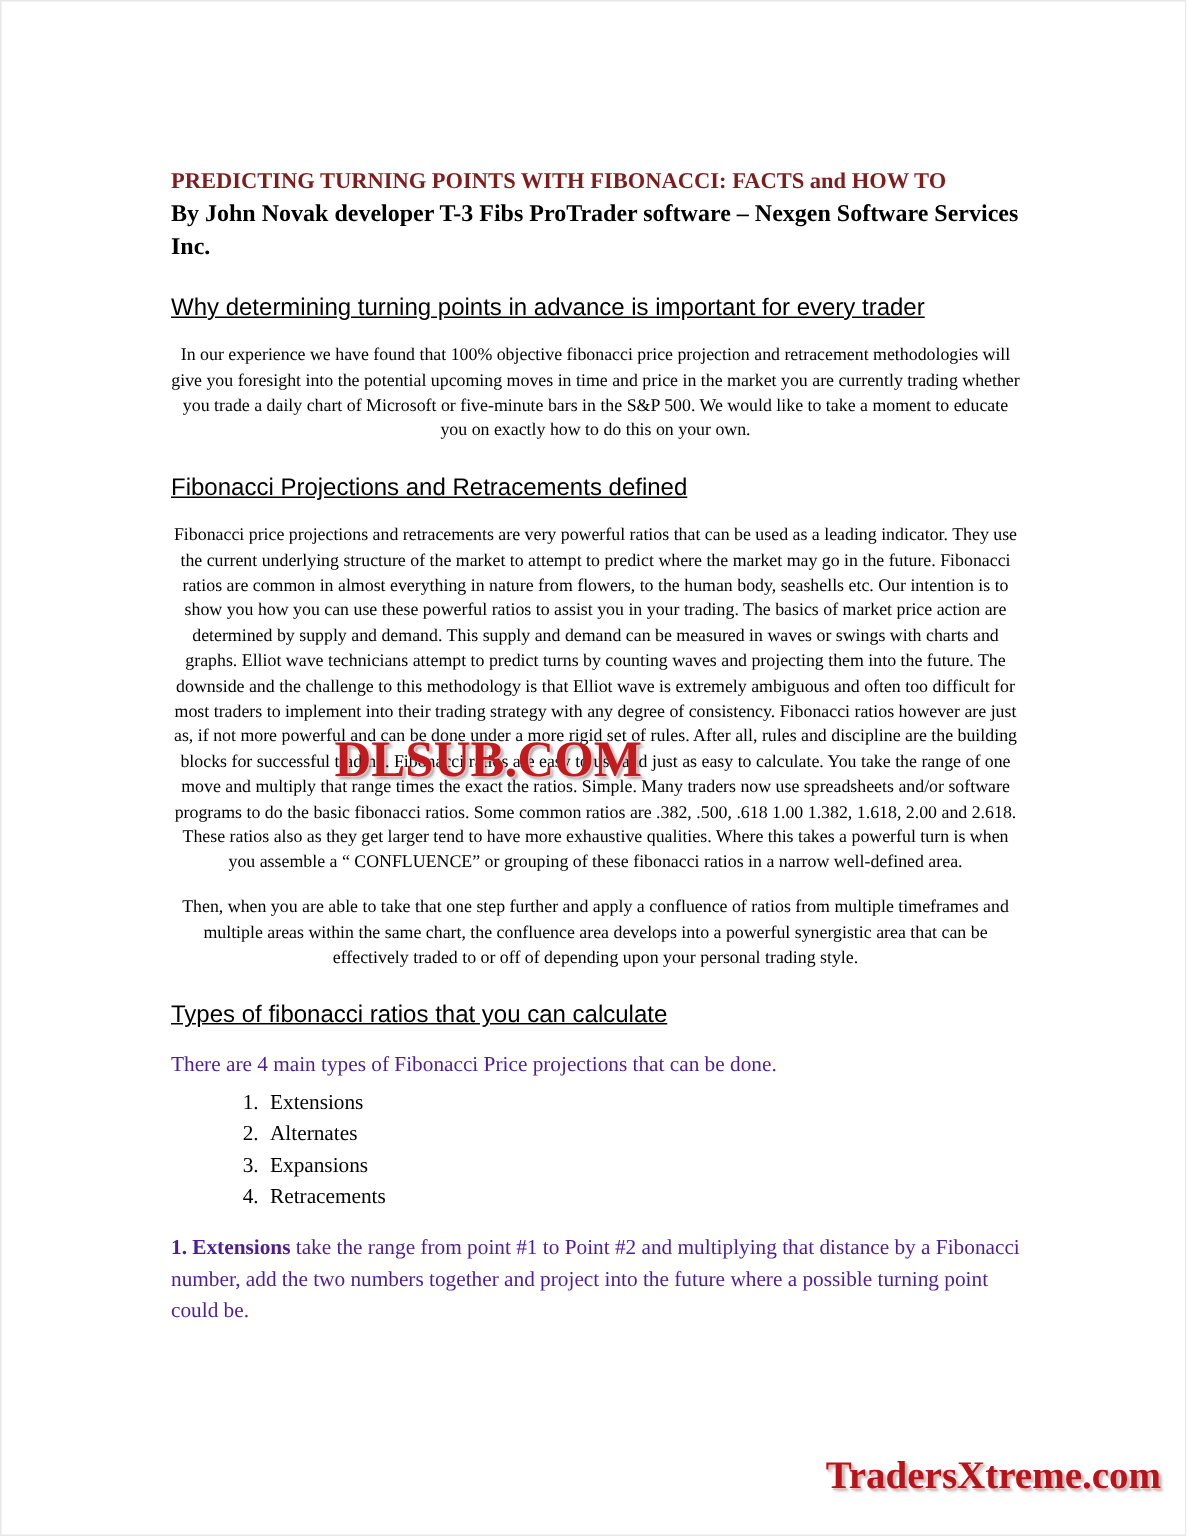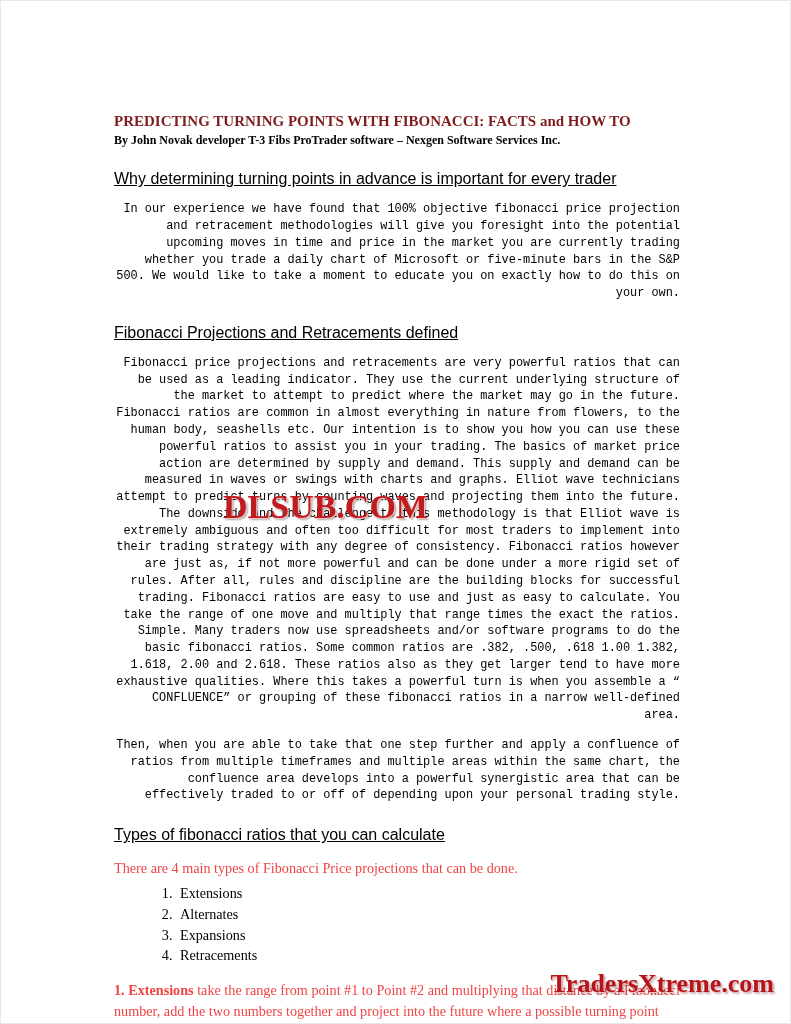--- a/index.html
+++ b/index.html
@@ -63,44 +63,44 @@
     font-family: Liberation Serif, serif;
     font-weight: bold;
     font-size: 15px;
     color: #7f1d1d;
     line-height: 1.34;
     margin: 0 0 1px 0;
   }
   .subtitle {
     font-family: "Liberation Serif", "DejaVu Serif", serif;
     font-weight: bold;
-    font-size: 12px;
+    font-size: 16px;
     color: #000;
     line-height: 1.34;
     margin: 0;
   }
   .h-underline {
     font-family: "Liberation Sans", sans-serif;
     font-size: 16px;
     color: #000;
     text-decoration: underline;
     margin: 22px 0 0 0;
   }
   .para-sans {
-    font-family: Liberation Mono, monospace;
+    font-family: Liberation Serif, serif;
     font-size: 11.9px;
     color: #000;
     line-height: 1.41;
     margin: 13px 0 0 0;
-    text-align: right;
+    text-align: center;
   }
   .para-serif {
     font-family: "Liberation Serif", "DejaVu Serif", serif;
     font-size: 14.2px;
-    color: #ef4444;
+    color: #4c1d95;
     line-height: 1.45;
     margin: 14px 0 0 0;
   }
   ol.types {
     font-family: "Liberation Serif", "DejaVu Serif", serif;
     font-size: 14.2px;
     color: #000;
     margin: 4px 0 0 0;
     padding-left: 62px;
     line-height: 1.47;

